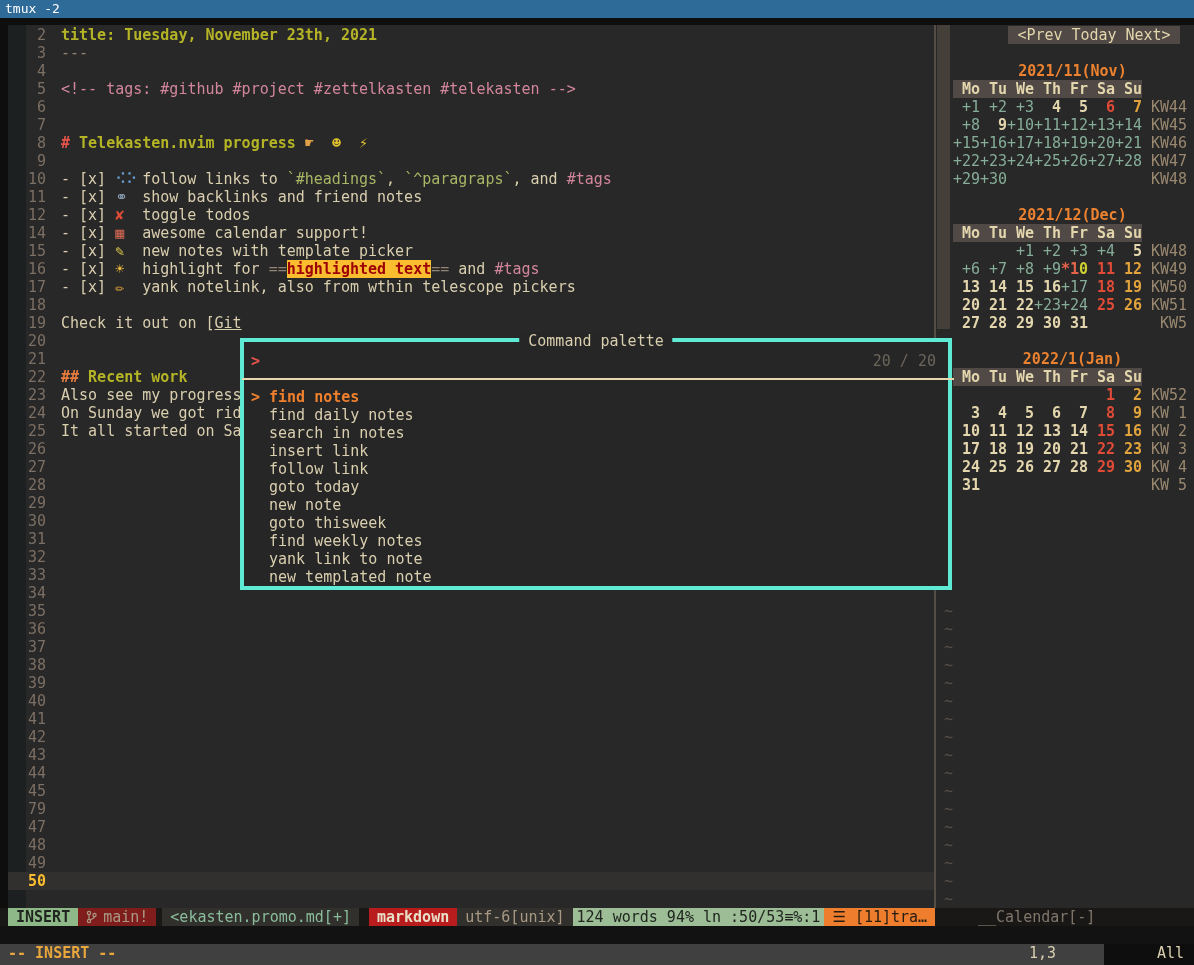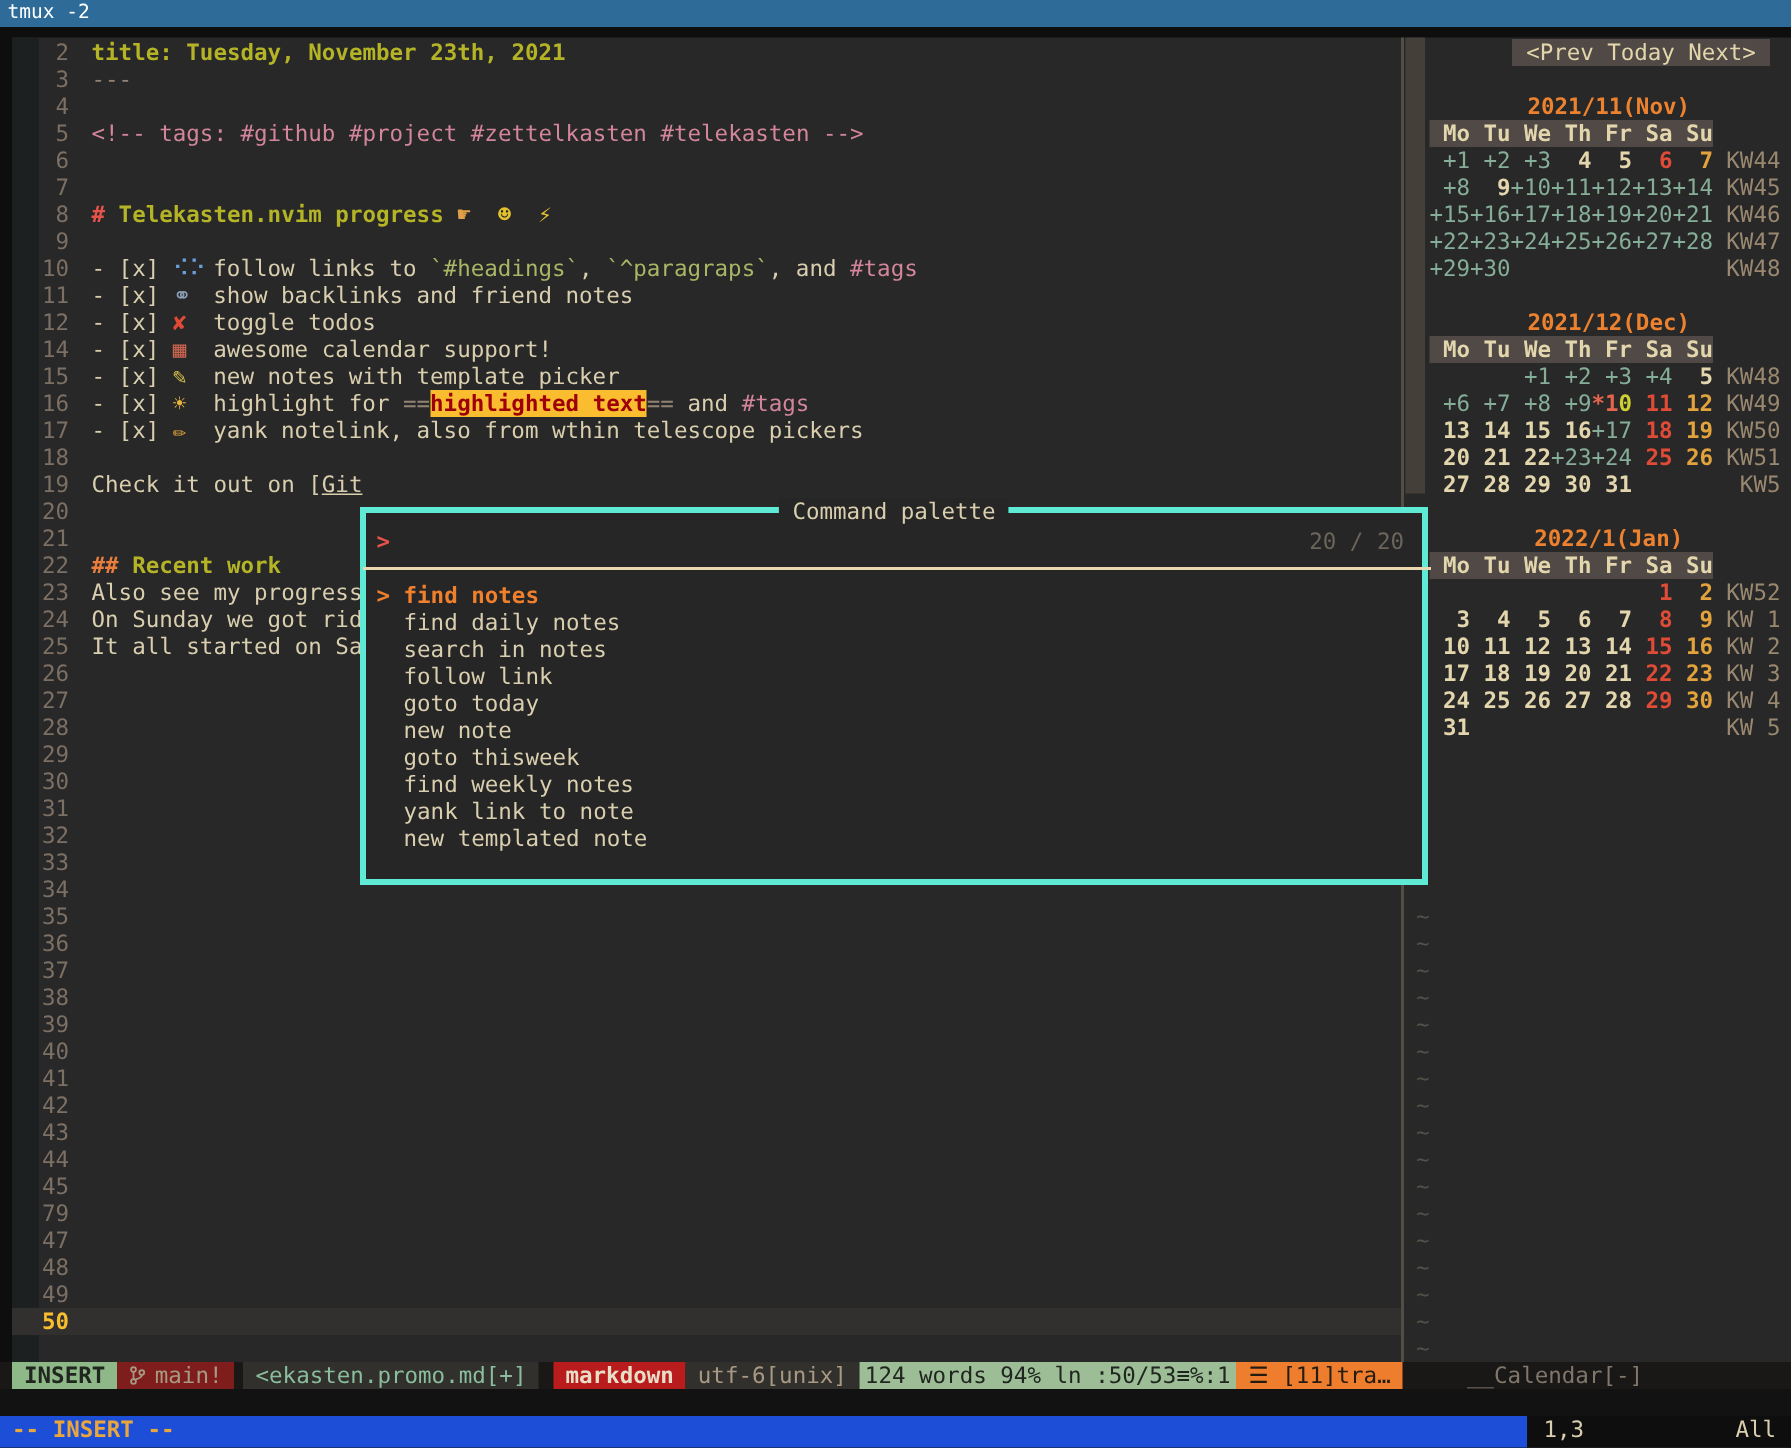--- a/index.html
+++ b/index.html
@@ -66,21 +66,21 @@
   .sl-branch{background:#7f1d1d;color:#a89984;margin-right:6px;display:flex;align-items:center;gap:6px}
   .sl-file{background:#32302c;color:#8abd9c;margin-right:10px}
   .sl-ft{background:#b91c1c;color:#e8dfc8;font-weight:bold}
   .sl-enc{background:#32302c;color:#a89984}
   .sl-words{background:#9cbd96;color:#20261f;margin-left:auto;padding:0 4px}
   .sl-tab{background:#ee7d2e;color:#241c10}
   .sl-gap{width:36px}
   .sl-cal{width:246px;color:#80766a;padding-left:10px;box-sizing:border-box}
   .cmdline{position:absolute;left:0;top:926px;width:1194px;height:18px;background:#121212;
            padding-left:8px;box-sizing:border-box;white-space:pre}
-  .modeline{position:absolute;left:0;top:944px;width:1018px;height:21px;background:#1d4ed8}
+  .modeline{position:absolute;left:0;top:944px;width:1104px;height:21px;background:#404040}
   .modeline .mode{position:absolute;left:8px;color:#e8a63c;font-weight:bold}
   .modeline .pos{position:absolute;left:1029px}
   .modeline .scroll{position:absolute;left:1157px}
 </style>
 </head>
 <body>
 
 <div class="titlebar">
   <span>tmux  -2</span>
 </div>
@@ -186,20 +186,21 @@
     <span class="pal-title">Command palette</span>
     <div class="pal-prompt">
       <span class="pal-caret">&gt;</span>
       <span class="pal-counter">20 / 20</span>
     </div>
     <div class="pal-sep"></div>
     <div id="pal-items">
         <div class="pal-item sel"><span class="icaret">&gt;</span><span class="lbl">find notes</span></div>
         <div class="pal-item"><span class="lbl">find daily notes</span></div>
         <div class="pal-item"><span class="lbl">search in notes</span></div>
+        <div class="pal-item"><span class="lbl">insert link</span></div>
         <div class="pal-item"><span class="lbl">follow link</span></div>
         <div class="pal-item"><span class="lbl">goto today</span></div>
         <div class="pal-item"><span class="lbl">new note</span></div>
         <div class="pal-item"><span class="lbl">goto thisweek</span></div>
         <div class="pal-item"><span class="lbl">find weekly notes</span></div>
         <div class="pal-item"><span class="lbl">yank link to note</span></div>
         <div class="pal-item"><span class="lbl">new templated note</span></div>
       </div>
   </div>
 </div>

